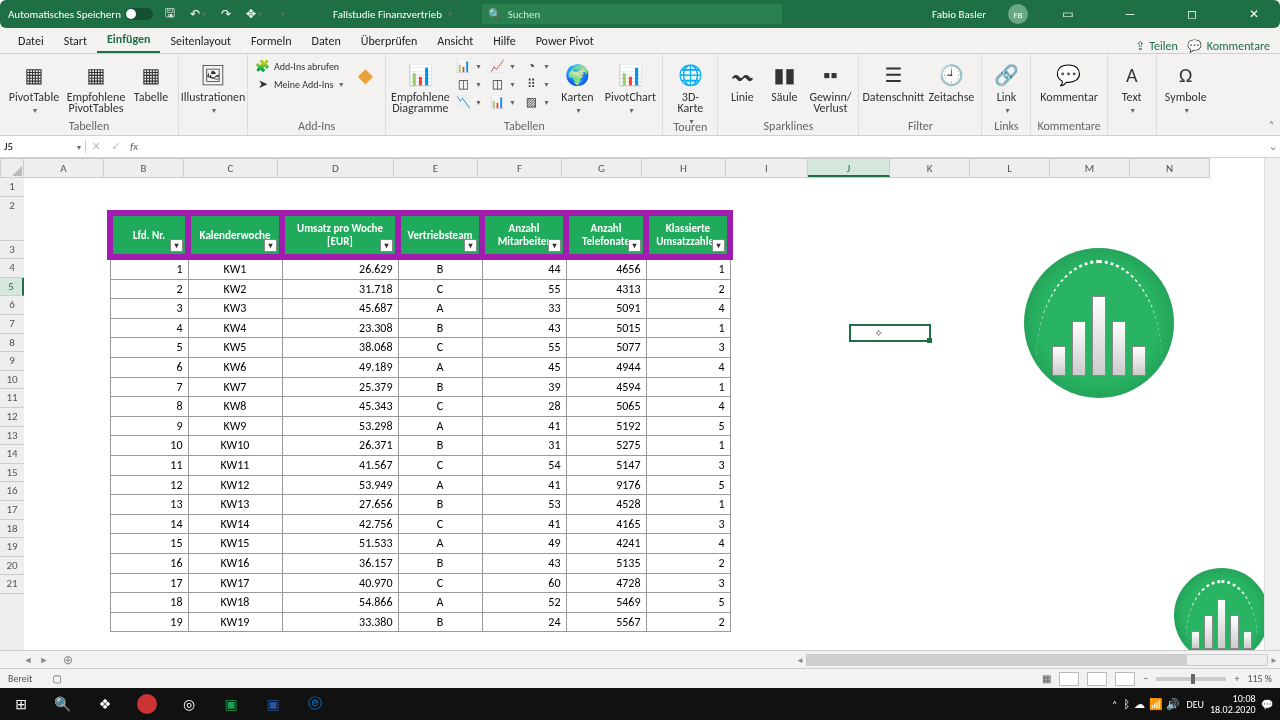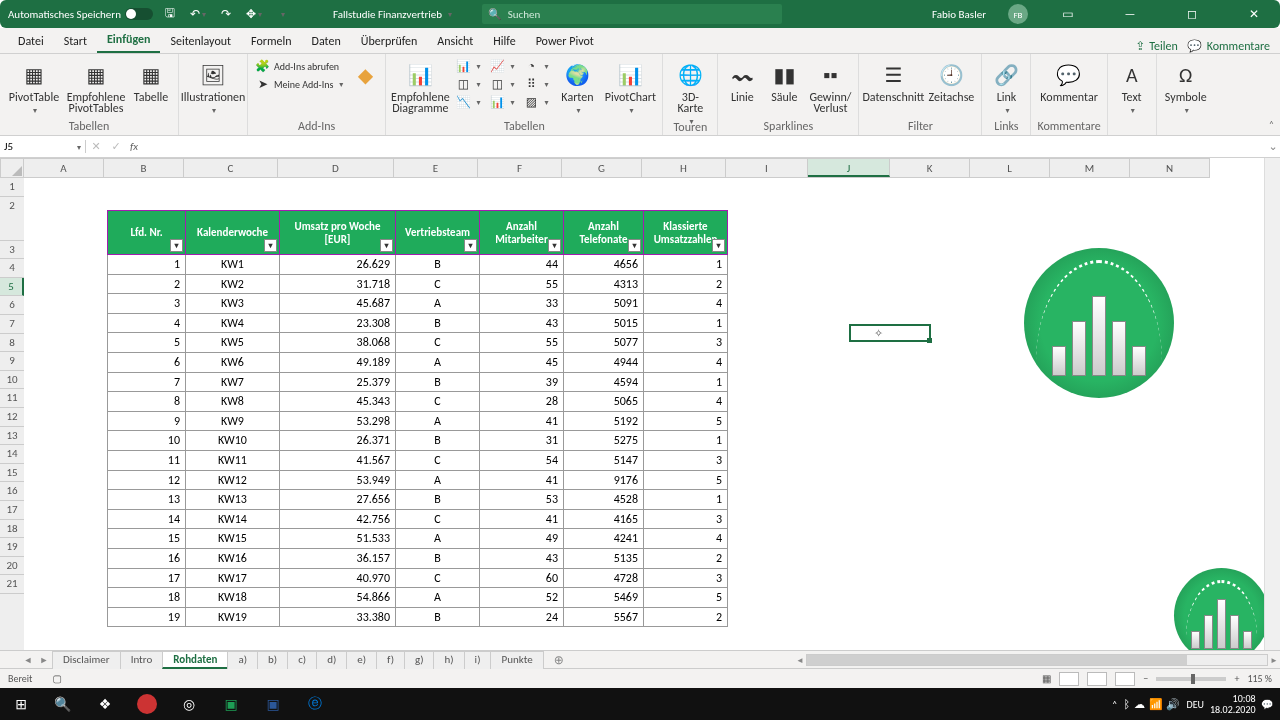--- a/index.html
+++ b/index.html
@@ -54,21 +54,21 @@
 #colheads div { border-right:1px solid #ccc; text-align:center; font-size:11px; line-height:20px; color:#555;}
 #colheads div.active { background:#d6e8dd; color:#1e6f43; border-bottom:2px solid #1e6f43;}
 #rowheads { width:24px; background:#eee;}
 #rowheads div { height:18.6px; border-bottom:1px solid #ccc; text-align:center; font-size:11px; line-height:18.6px; color:#555;}
 #rowheads div.active { background:#d6e8dd; color:#1e6f43; border-right:2px solid #1e6f43;}
 #cells { position:relative; flex:1; overflow:hidden;}
 #vscroll2 { width:16px; background:#f0f0f0; border-left:1px solid #ddd;}
 
 
 #datatable { position:absolute; left:83px; top:32px; border-collapse:collapse; font-size:12px;}
-#datatable th { background:#1fab5b; color:#fff; font-weight:600; border:1px solid #a21caf; padding:4px 4px; font-size:11px; position:relative;}
+#datatable th { background:#1fab5b; color:#fff; font-weight:600; border:6px solid #a21caf; padding:4px 4px; font-size:11px; position:relative;}
 #datatable th .farrow { position:absolute; right:2px; bottom:2px; width:13px; height:13px; background:#fff; border:1px solid #888; font-size:8px; line-height:11px; color:#333; text-align:center;}
 #datatable td { border:1px solid #999; padding:0 5px; height:18.6px; line-height:18.6px; text-align:right;}
 #datatable td.l { text-align:center;}
 #activecell { position:absolute; border:2px solid #1e6f43; background:#fff; width:82px; height:18px; pointer-events:none;}
 #activecell::after { content:""; position:absolute; right:-3px; bottom:-3px; width:5px; height:5px; background:#1e6f43;}
 #cursor-plus { position:absolute; font-size:11px; color:#555; }
 
 
 .logo { position:absolute; width:150px; height:150px; }
 .logo .circle { width:100%; height:100%; background:radial-gradient(circle,#28b463 55%, #1e8449 100%); border-radius:50%; display:flex; align-items:flex-end; justify-content:center; overflow:hidden;}
@@ -617,35 +617,20 @@
         </div>
       </div>
     </div>
   </div>
   <div id="vscroll2"></div>
 </div>
 
 <div id="sheettabs">
   <span class="navbtn">◄</span>
   <span class="navbtn">►</span>
-  <div id="sheettabs-list" style="display:flex">
-      <div class="sh">Disclaimer</div>
-      <div class="sh">Intro</div>
-      <div class="sh active">Rohdaten</div>
-      <div class="sh">a)</div>
-      <div class="sh">b)</div>
-      <div class="sh">c)</div>
-      <div class="sh">d)</div>
-      <div class="sh">e)</div>
-      <div class="sh">f)</div>
-      <div class="sh">g)</div>
-      <div class="sh">h)</div>
-      <div class="sh">i)</div>
-      <div class="sh">Punkte</div>
-    </div>
   <span class="addsh">⊕</span>
   <div class="hscroll-area">
     <span style="width:4px"></span>
       <span class="tr">◄</span>
       <div class="track">
         <div class="thumb"></div>
       </div>
       <span class="tr">►</span>
   </div>
 </div>

